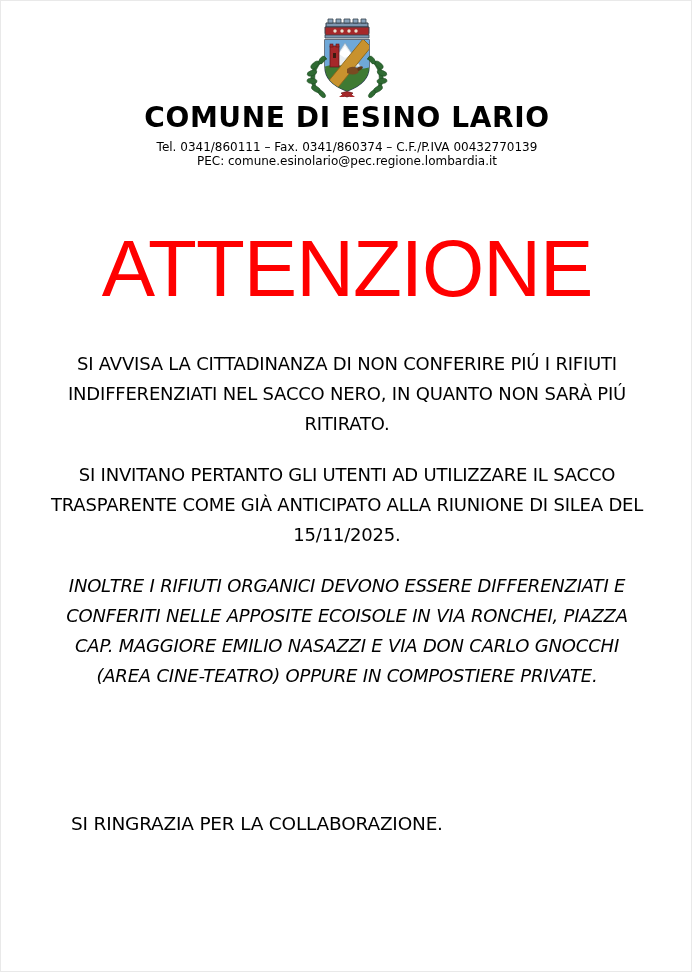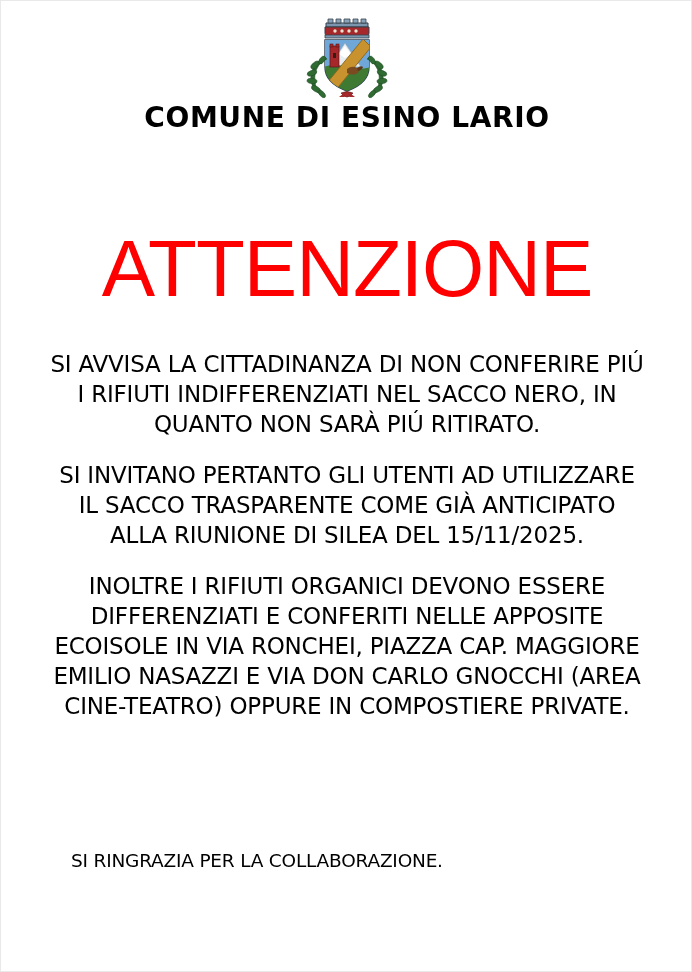--- a/index.html
+++ b/index.html
@@ -82,36 +82,35 @@
   
   .body-block {
     position: absolute;
     top: 348px;
     left: 46px;
     width: 600px;
     text-align: center;
   }
   .para {
     font-family: "DejaVu Sans", sans-serif;
-    font-size: 23px;
+    font-size: 18px;
     line-height: 30px;
     margin: 0 0 21px 0;
     letter-spacing: -0.2px;
   }
-  .para:last-child { margin-bottom: 0; }
+  .para:last-child { margin-bottom: 0; font-style: italic; }
 
   .closing {
     position: absolute;
     left: 70px;
     width: 560px;
     font-family: "DejaVu Sans", sans-serif;
     font-size: 18.5px;
     line-height: 30px;
     letter-spacing: -0.2px;
-    margin-top: 37px;
   }
   .closing-thanks {
     top: 808px;
     text-align: left;
   }
   .closing-signature {
     top: 858px;
     text-align: right;
     padding-right: 6px;
   }
@@ -186,20 +185,22 @@
         <path d="M46 80 q6 -3 12 0 q-3 4 -6 4 q-3 0 -6 -4 z" fill="#a6282a" stroke="#5c1618" stroke-width="0.6"></path>
         <path d="M44 84 l4 -3 l2 3 z" fill="#a6282a"></path>
         <path d="M60 84 l-4 -3 l-2 3 z" fill="#a6282a"></path>
       </g>
     </svg>
   </div>
 
   <div class="header">
     <h1 class="comune-title">COMUNE DI ESINO LARIO</h1>
     <div class="contact-lines">
+      <div class="contact-line">Tel. 0341/860111 – Fax. 0341/860374 – C.F./P.IVA 00432770139</div>
+      <div class="contact-line">PEC: comune.esinolario@pec.regione.lombardia.it</div>
     </div>
   </div>
 
   <div class="attenzione">ATTENZIONE</div>
 
   <div class="body-block">
     <p class="para">SI AVVISA LA CITTADINANZA DI NON CONFERIRE PIÚ I RIFIUTI INDIFFERENZIATI NEL SACCO NERO, IN QUANTO NON SARÀ PIÚ RITIRATO.</p>
     <p class="para">SI INVITANO PERTANTO GLI UTENTI AD UTILIZZARE IL SACCO TRASPARENTE COME GIÀ ANTICIPATO ALLA RIUNIONE DI SILEA DEL 15/11/2025.</p>
     <p class="para">INOLTRE I RIFIUTI ORGANICI DEVONO ESSERE DIFFERENZIATI E CONFERITI NELLE APPOSITE ECOISOLE IN VIA RONCHEI, PIAZZA CAP. MAGGIORE EMILIO NASAZZI E VIA DON CARLO GNOCCHI (AREA CINE-TEATRO) OPPURE IN COMPOSTIERE PRIVATE.</p>
   </div>

